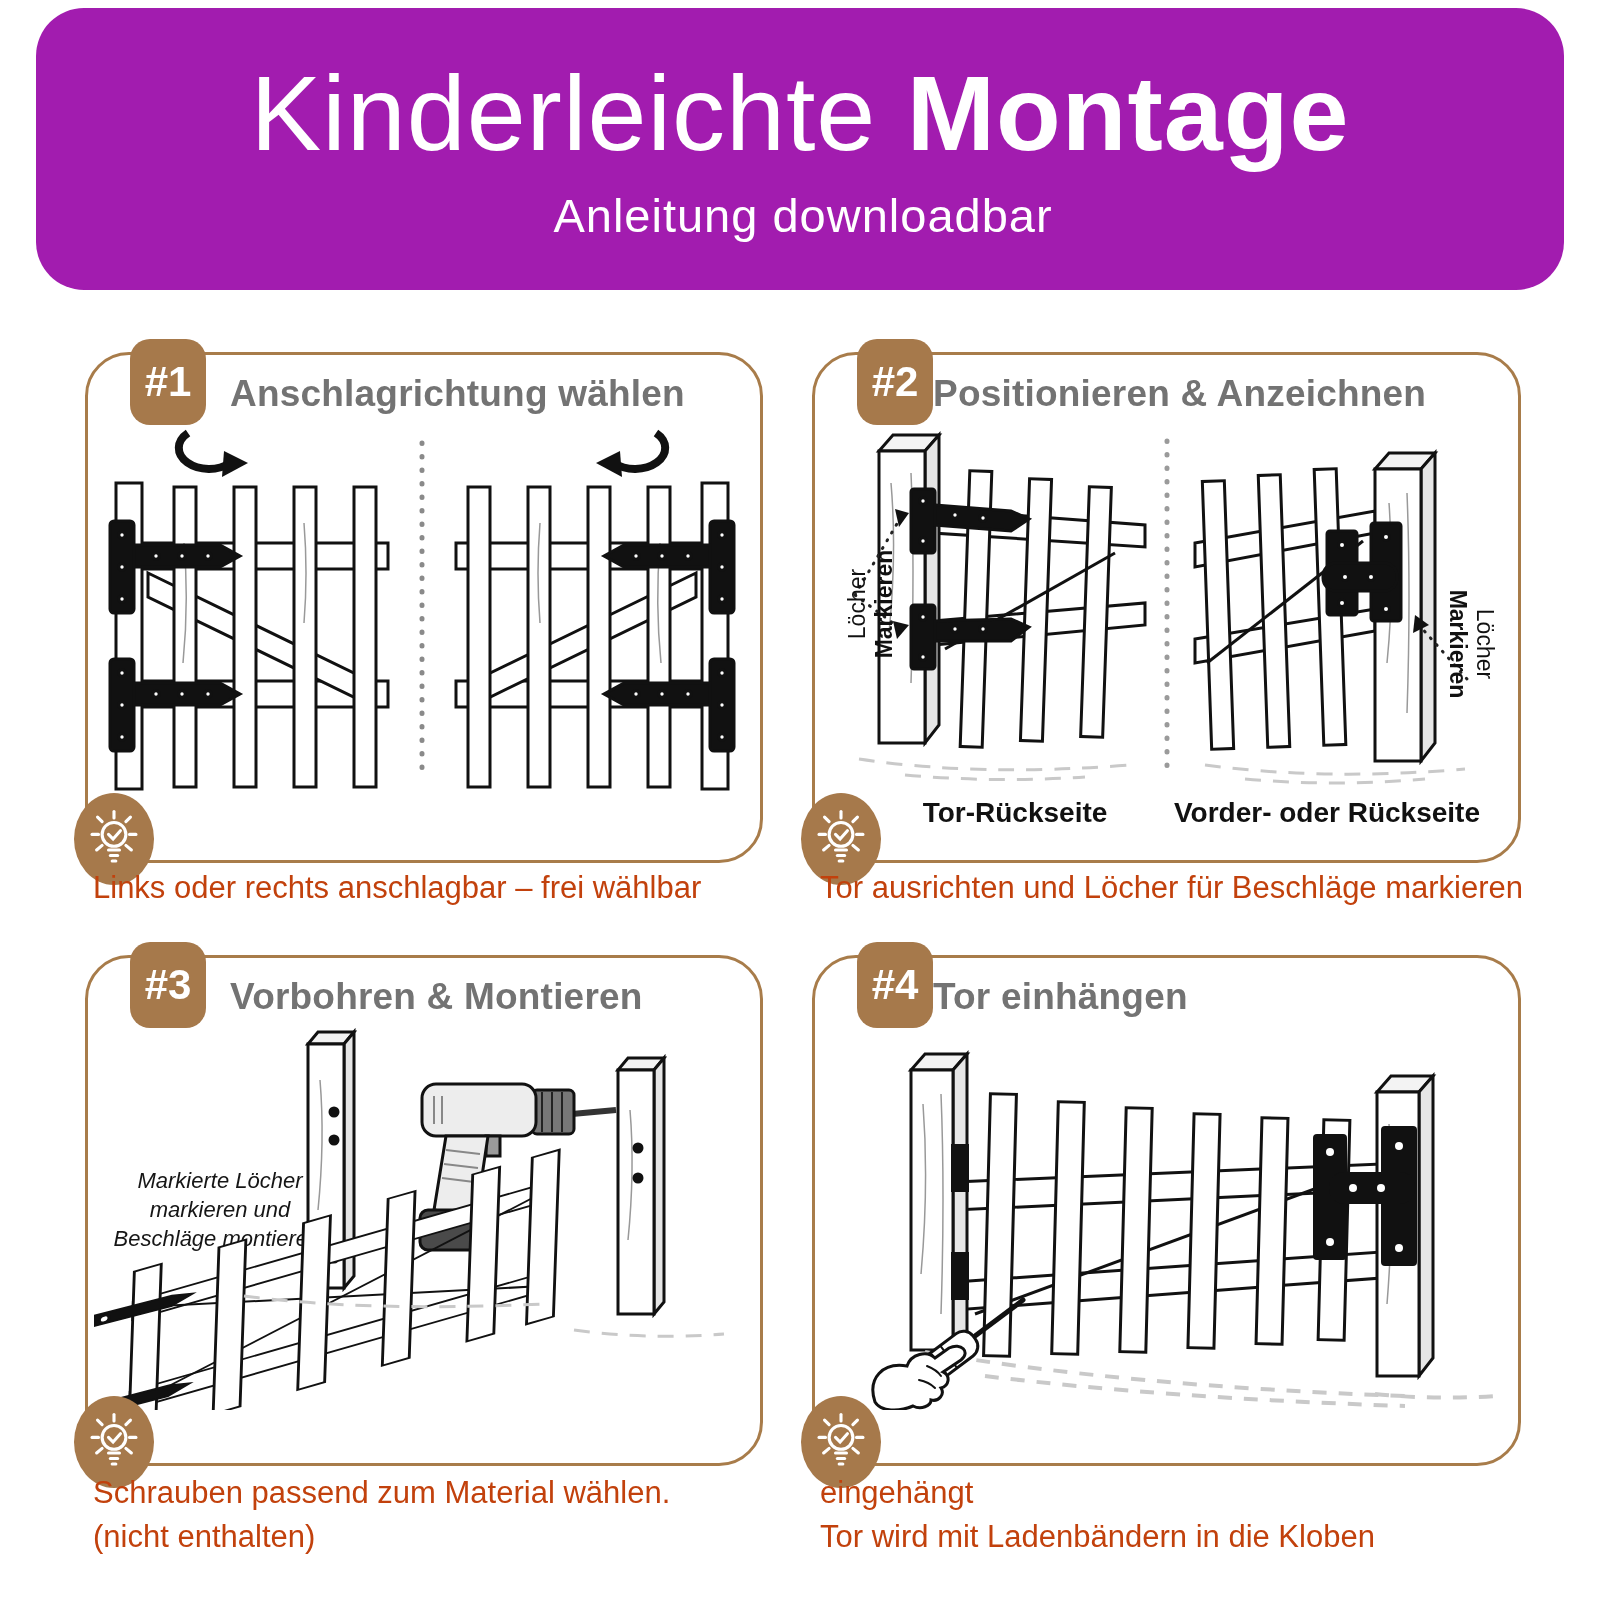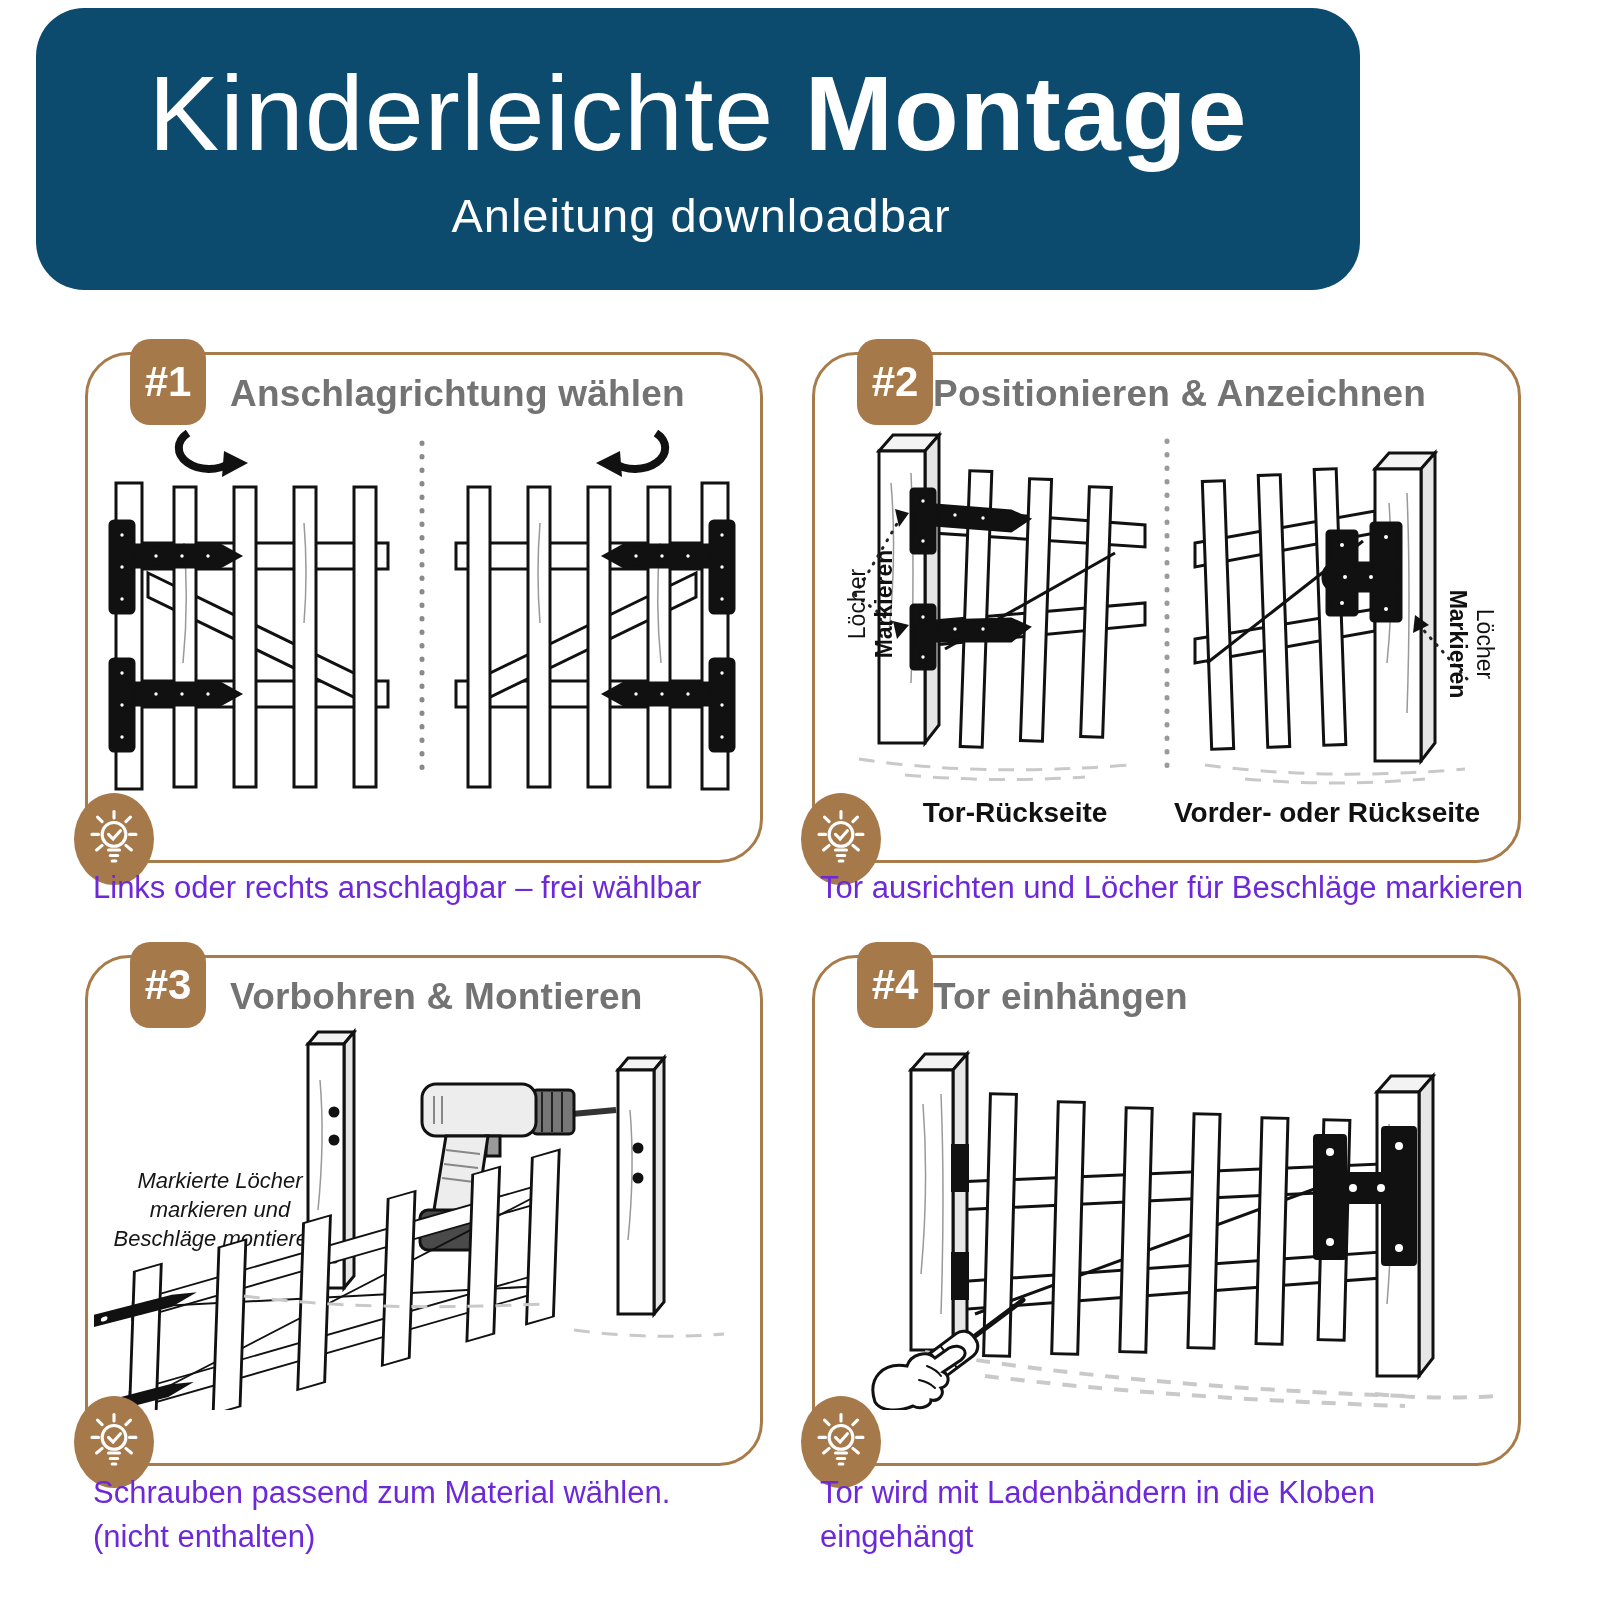--- a/index.html
+++ b/index.html
@@ -1,21 +1,21 @@
 <!DOCTYPE html>
 <html><head>
 <meta charset="utf-8">
 <style>
   html,body{margin:0;padding:0;background:#fff;}
   #canvas{position:relative;width:1600px;height:1600px;background:#ffffff;overflow:hidden;
           font-family:"Liberation Sans","DejaVu Sans",sans-serif;color:#161616;}
 
   
-  .banner{position:absolute;left:36px;top:8px;width:1324px;height:282px;
-          background:#0c4a6e;border-radius:48px;color:#fff;text-align:center;}
+  .banner{position:absolute;left:36px;top:8px;width:1528px;height:282px;
+          background:#a21caf;border-radius:48px;color:#fff;text-align:center;}
   .banner .title{margin-top:52px;font-size:106px;line-height:1;letter-spacing:1px;white-space:nowrap;}
   .banner .title .light{font-weight:400;}
   .banner .title .bold{font-weight:700;}
   .banner .subtitle{margin-top:22px;font-size:47px;font-weight:400;letter-spacing:1px;padding-left:6px;}
 
   
   .panel{position:absolute;border:3px solid #A87C4A;border-radius:44px;background:#fff;}
   .panel.p1{left:85px; top:352px; width:672px; height:505px;}
   .panel.p2{left:812px;top:352px; width:703px; height:505px;}
   .panel.p3{left:85px; top:955px; width:672px; height:505px;}
@@ -23,21 +23,21 @@
 
   .badge{position:absolute;left:42px;top:-16px;width:76px;height:86px;background:#A6794B;
          border-radius:20px;display:flex;align-items:center;justify-content:center;
          color:#fff;font-size:42px;font-weight:700;}
   .heading{position:absolute;left:142px;top:18px;font-size:37px;font-weight:700;color:#737373;
            letter-spacing:.2px;white-space:nowrap;}
 
   .bulb-badge{position:absolute;left:-14px;top:438px;width:80px;height:92px;background:#A6794B;
               border-radius:50%;display:flex;align-items:center;justify-content:center;}
 
-  .caption{position:absolute;font-size:31px;color:#6d28d9;line-height:44px;white-space:nowrap;}
+  .caption{position:absolute;font-size:31px;color:#c2410c;line-height:44px;white-space:nowrap;}
   .cap1{left:93px; top:866px;}
   .cap2{left:820px;top:866px;}
   .cap3{left:93px; top:1471px;}
   .cap4{left:820px;top:1471px;}
 
   
   .vlabel{position:absolute;width:120px;text-align:center;font-size:23px;line-height:27px;color:#111;}
   .vlabel .l2{font-weight:700;}
   .vlabel.left {left:-4px; top:222px;transform:rotate(-90deg);}
   .vlabel.right{left:596px;top:262px;transform:rotate(90deg);}
@@ -431,17 +431,17 @@
             <line x1="48" y1="11" x2="43" y2="16"></line>
           <line x1="6" y1="30" x2="13" y2="30"></line>
             <line x1="54" y1="30" x2="47" y2="30"></line>
           <line x1="11" y1="47" x2="17" y2="42"></line>
             <line x1="49" y1="47" x2="43" y2="42"></line>
         </g>
       </svg>
     </div>
   </div>
   <div class="caption cap4">
+    <div>eingehängt</div>
     <div>Tor wird mit Ladenbändern in die Kloben</div>
-    <div>eingehängt</div>
   </div>
 
 </div>
 
 </body></html>

